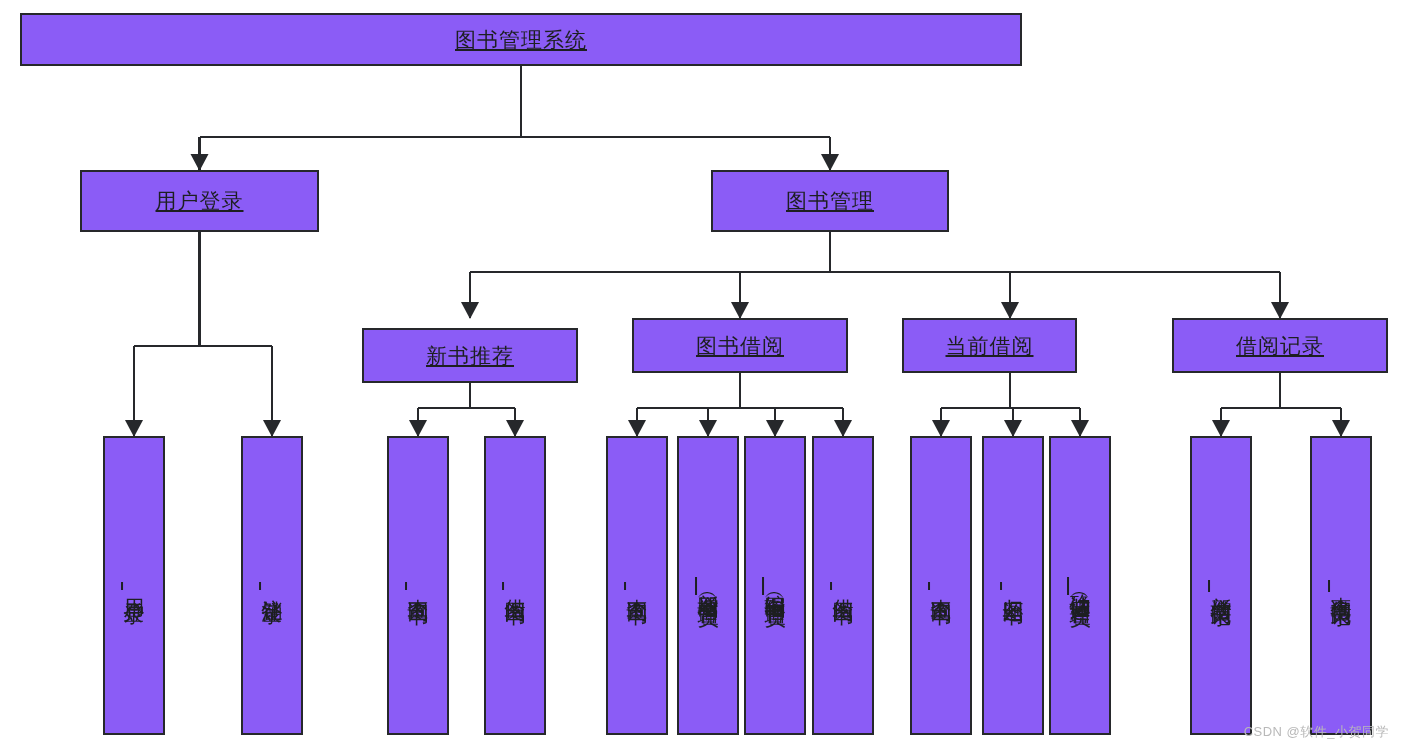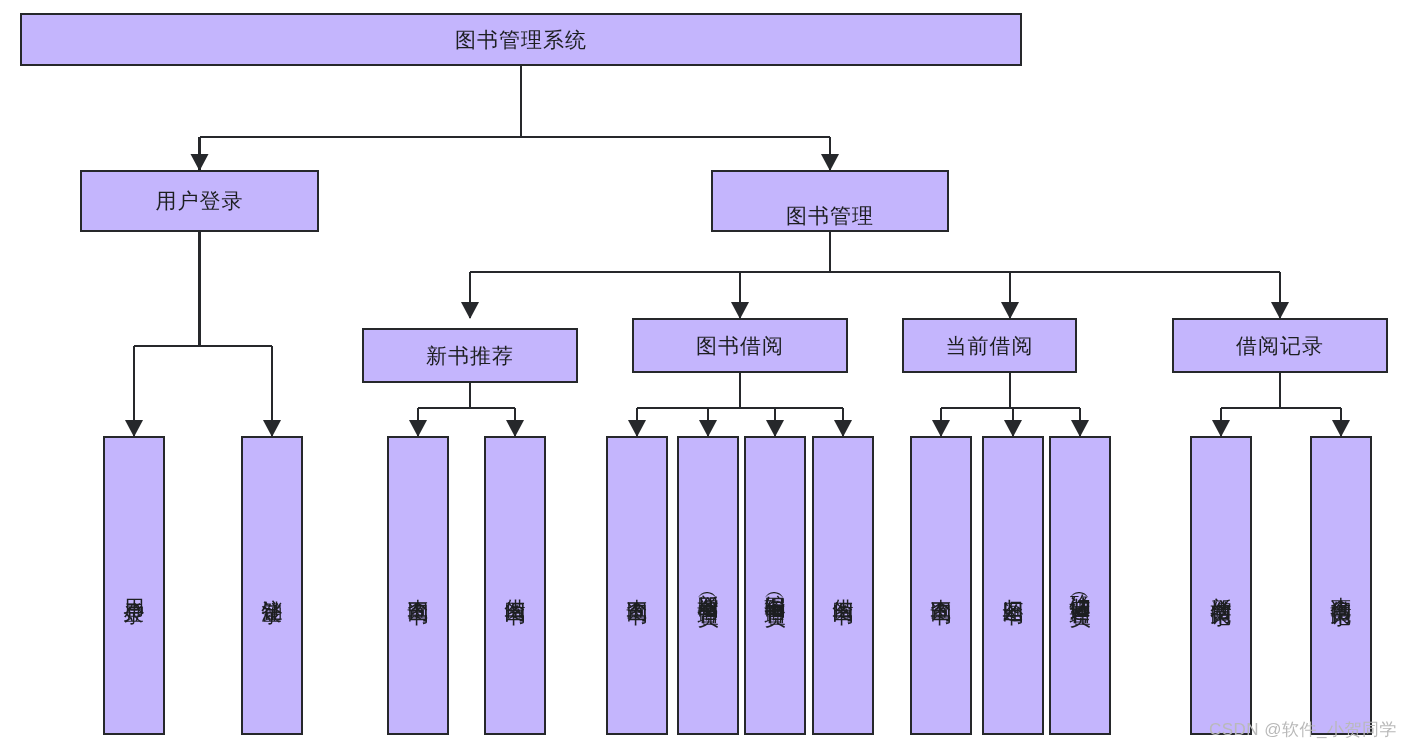--- a/index.html
+++ b/index.html
@@ -21,25 +21,26 @@
     position: absolute;
     left: 0;
     top: 0;
     width: 1405px;
     height: 747px;
   }
   .node {
     position: absolute;
     box-sizing: border-box;
     border: 2px solid #26282b;
-    background: #c4b5fd;
+    background: #8b5cf6;
     display: flex;
     align-items: center;
     justify-content: center;
     color: #1d1f21;
+    text-decoration: underline;
   }
   .node.horiz {
     font-size: 21px;
     letter-spacing: 1px;
   }
   .node.vert {
     font-size: 21px;
     letter-spacing: 2px;
     writing-mode: vertical-rl;
     text-orientation: upright;
@@ -52,23 +53,23 @@
     display: block;
     text-align: center;
     white-space: pre-line;
   }
   .node.vert .label {
     writing-mode: vertical-rl;
     text-orientation: upright;
   }
   #watermark {
     position: absolute;
-    right: 8px;
+    right: 16px;
     bottom: 6px;
-    font-size: 17px;
+    font-size: 13px;
     color: #b9b9b9;
     letter-spacing: 0.5px;
     white-space: nowrap;
     pointer-events: none;
   }
 </style>
 </head>
 <body>
 
 <div id="canvas">
@@ -126,21 +127,21 @@
       <line x1="1341" y1="408" x2="1341" y2="436" stroke="#26282b" stroke-width="2.4" shape-rendering="crispEdges"></line>
       <polygon points="1332,420 1350,420 1341,437" fill="#26282b"></polygon>
     </svg>
   <div id="nodes">
       <div class="node horiz" style="left: 20px; top: 13px; width: 1002px; height: 53px;">
         <span class="label">图书管理系统</span>
       </div>
       <div class="node horiz" style="left: 80px; top: 170px; width: 239px; height: 62px;">
         <span class="label">用户登录</span>
       </div>
-      <div class="node horiz" style="left: 711px; top: 170px; width: 238px; height: 62px; align-items: flex-end;">
+      <div class="node horiz" style="left: 711px; top: 170px; width: 238px; height: 62px;">
         <span class="label">图书管理</span>
       </div>
       <div class="node horiz" style="left: 362px; top: 328px; width: 216px; height: 55px;">
         <span class="label">新书推荐</span>
       </div>
       <div class="node horiz" style="left: 632px; top: 318px; width: 216px; height: 55px;">
         <span class="label">图书借阅</span>
       </div>
       <div class="node horiz" style="left: 902px; top: 318px; width: 175px; height: 55px;">
         <span class="label">当前借阅</span>

